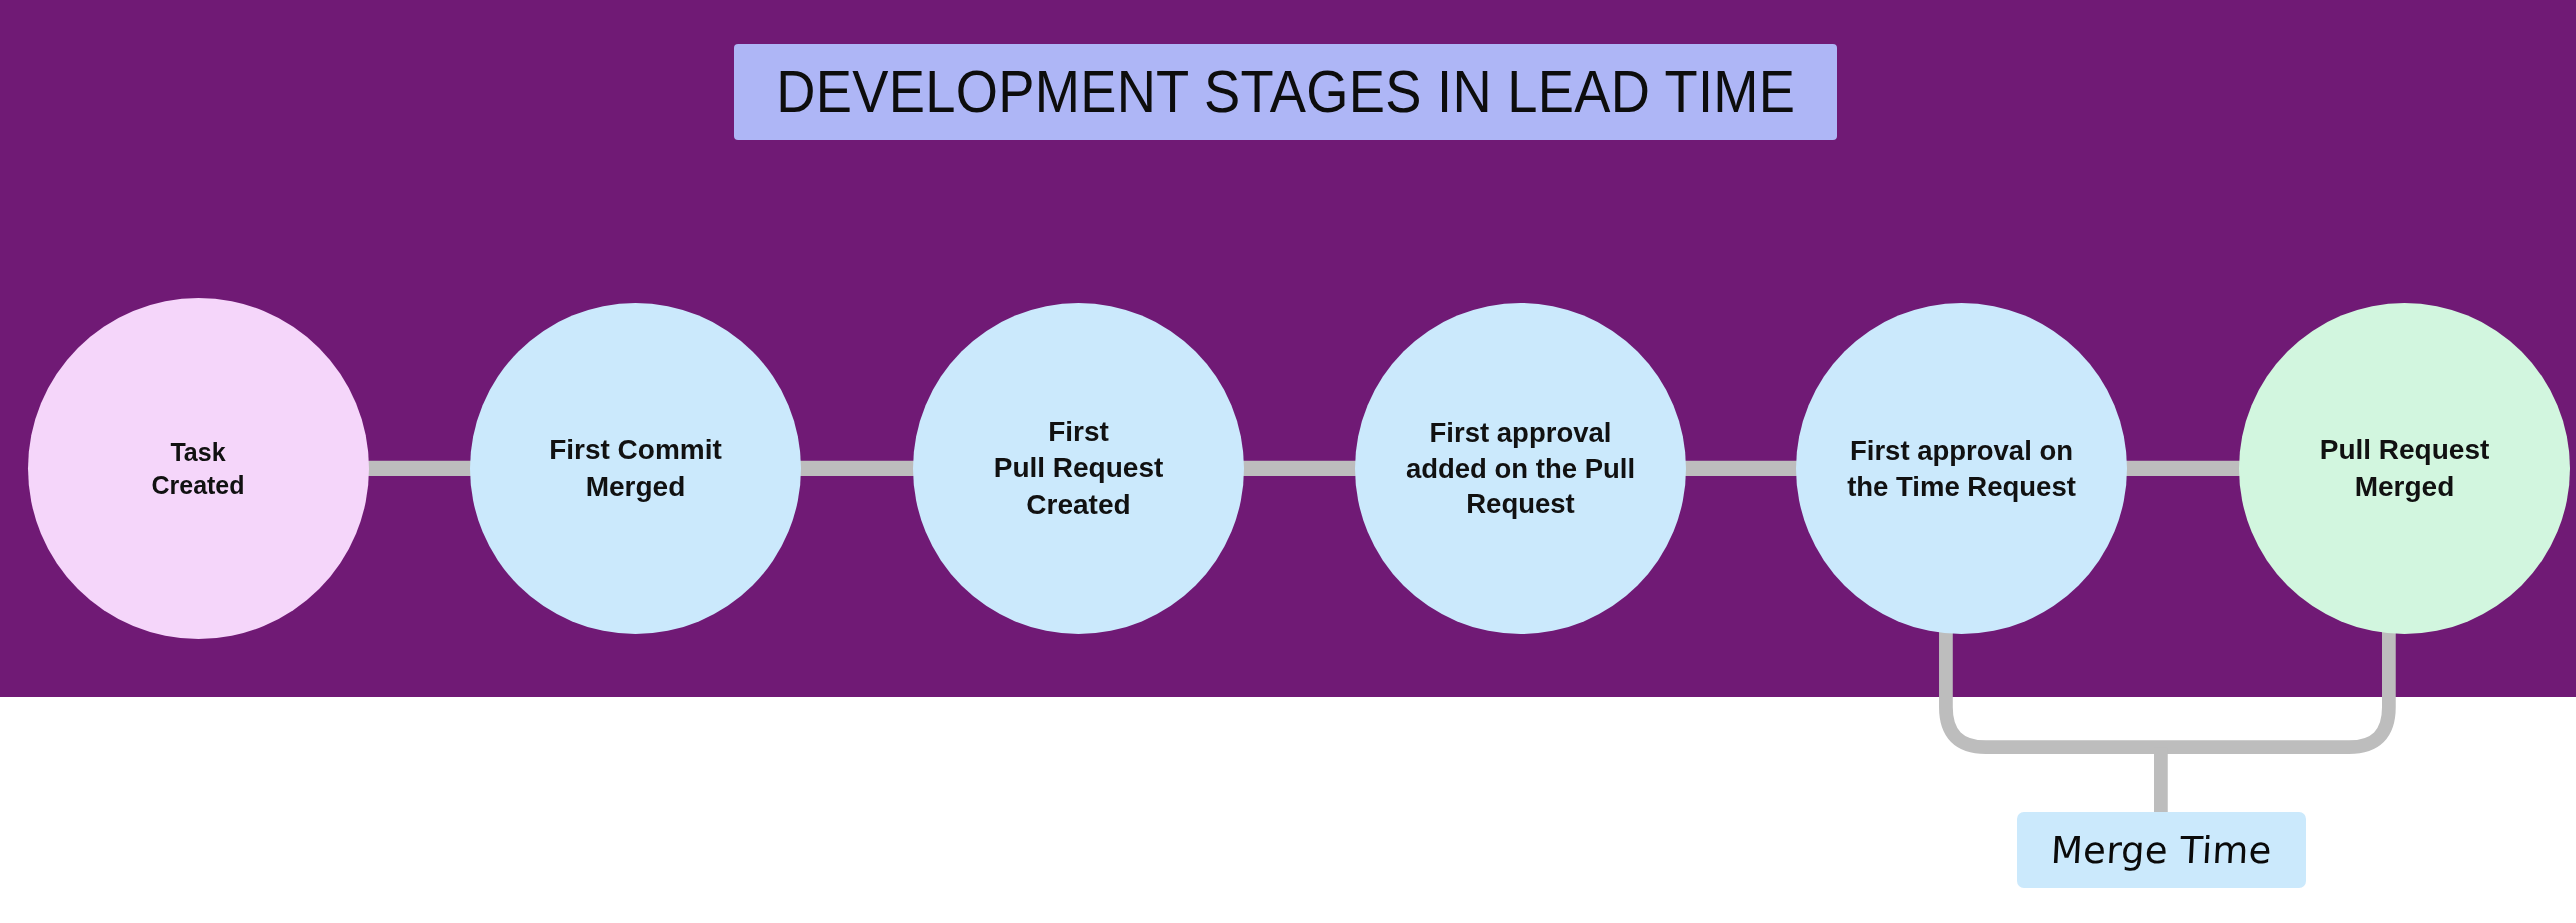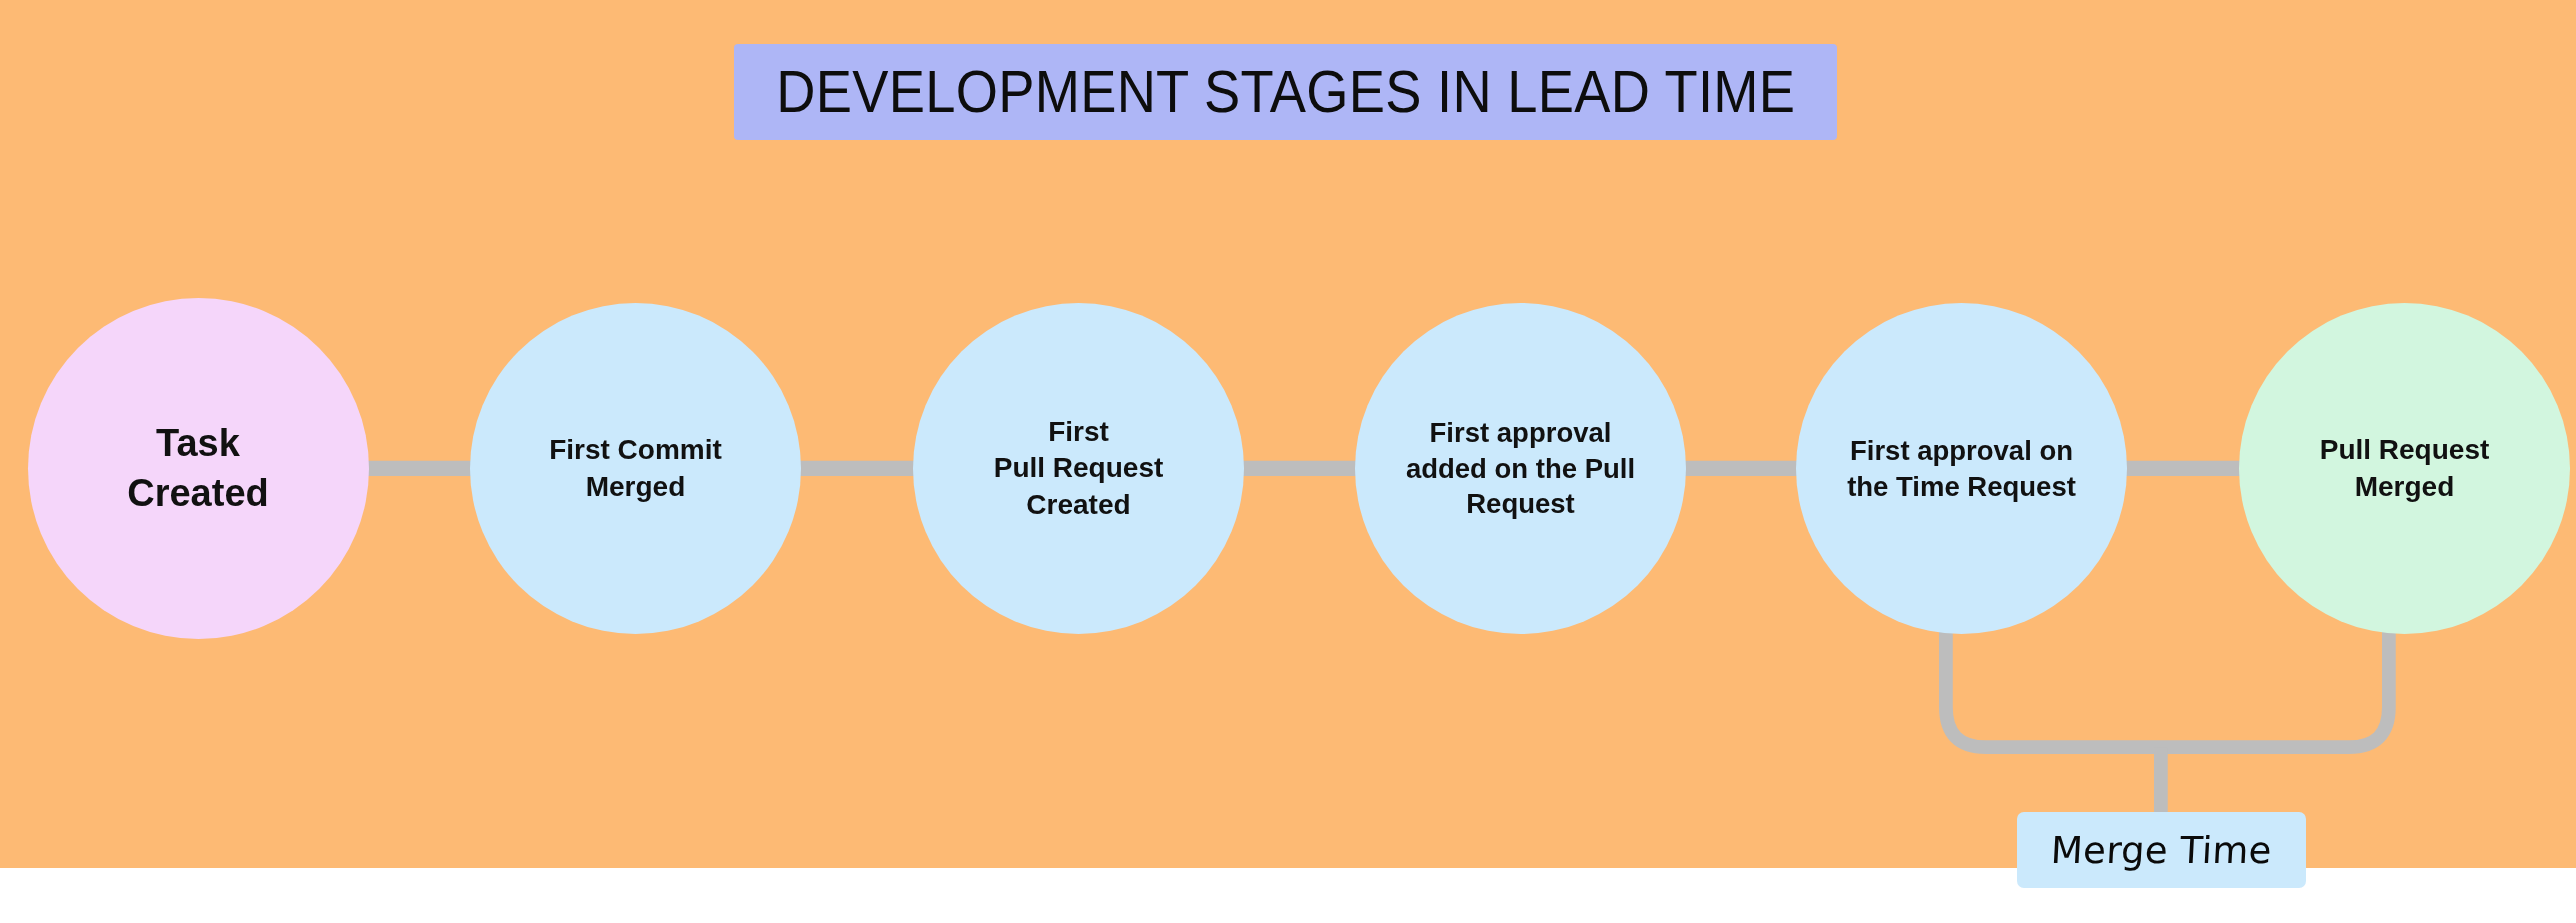--- a/index.html
+++ b/index.html
@@ -7,22 +7,22 @@
   html, body {
     width: 2576px;
     height: 923px;
     background: #ffffff;
     overflow: hidden;
   }
 
   #stage {
     position: relative;
     width: 2576px;
-    height: 868px;
-    background: #fdba74;
+    height: 697px;
+    background: #701a75;
     font-family: "Liberation Sans", sans-serif;
   }
 
   
   #title-banner {
     position: absolute;
     left: 734px;
     top: 44px;
     width: 1103px;
     height: 96px;
@@ -67,21 +67,21 @@
     font-weight: bold;
     color: #111111;
     line-height: 1.30;
     white-space: pre-line;
     padding: 0 9.6px;
   }
 
   .node.sz-lg { width: 341px; height: 341px; }
   .node.sz-md { width: 331px; height: 331px; }
 
-  .node .lbl-sz-1 { font-size: 38px; }
+  .node .lbl-sz-1 { font-size: 25px; }
   .node .lbl-sz-2 { font-size: 28px; }
   .node .lbl-sz-3 { font-size: 27.5px; }
 
   
   #merge-chip {
     position: absolute;
     left: 2017px;
     top: 812px;
     width: 289px;
     height: 76px;

